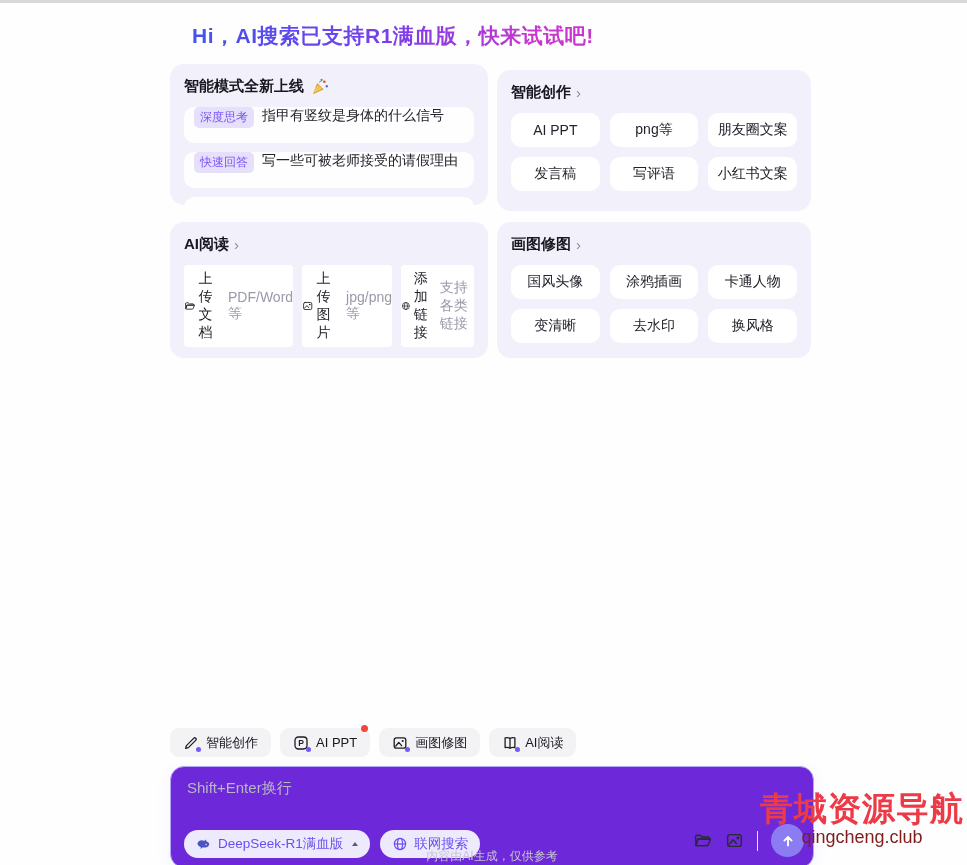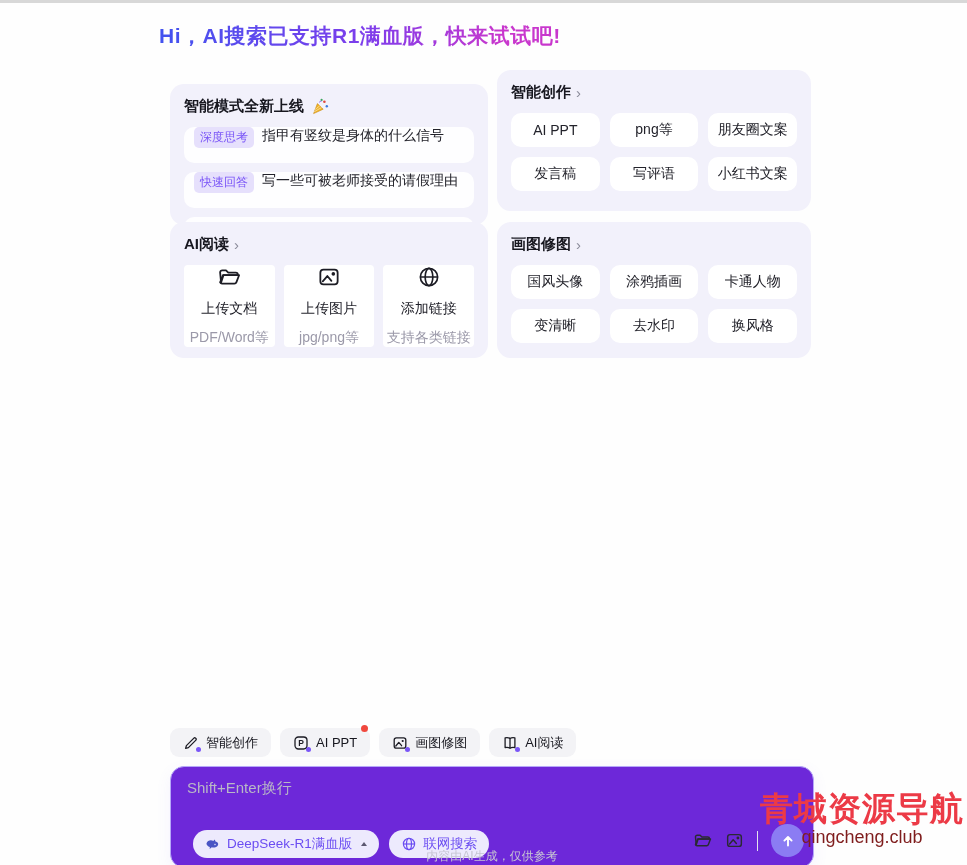--- a/index.html
+++ b/index.html
@@ -4,61 +4,61 @@
 <style>
   * { margin:0; padding:0; box-sizing:border-box; }
   html,body { background:#fff; }
   .page {
     position:relative; width:967px; height:865px; overflow:hidden;
     background:#fefefe; font-family:"Liberation Sans","DejaVu Sans",sans-serif;
   }
   .topbar { position:absolute; top:0; left:0; width:967px; height:3px; background:#d8d8d8; }
 
   .title {
-    position:absolute; left:159px; top:22px; font-size:21px; font-weight:700; letter-spacing:.5px;
+    position:absolute; left:192px; top:22px; font-size:21px; font-weight:700; letter-spacing:.5px;
     background:linear-gradient(90deg,#4253ef 0%,#7e3deb 52%,#c837cd 85%);
     -webkit-background-clip:text; background-clip:text; color:transparent;
   }
 
   .card { position:absolute; background:#f2f1fb; border-radius:14px; padding:13px 14px; overflow:hidden; }
-  #card-promo    { left:170px; top:84px;  width:318px; height:141px;font-family:Liberation Mono, monospace; }
+  #card-promo    { left:170px; top:64px;  width:318px; height:141px;font-family:Liberation Mono, monospace; }
   #card-creation { left:497px; top:70px;  width:314px; height:141px; }
   #card-reading  { left:170px; top:222px; width:318px; height:136px; }
   #card-drawing  { left:497px; top:222px; width:314px; height:136px; }
 
   .card-header { display:flex; align-items:center; gap:5px; font-size:15px; font-weight:700; color:#17171f; margin-bottom:11px; cursor:pointer; }
   .chevron { color:#8b8b9a; font-weight:400; font-size:15px; }
   .party { width:18px; height:18px; margin-left:2px; }
 
   .suggestion { background:rgba(255,255,255,.88); border-radius:10px; height:36px; display:flex; align-items:flex-start; gap:8px; padding:0 10px; margin-bottom:9px; cursor:pointer; }
   .suggestion.clipped { margin-bottom:0; }
   .badge { flex:none; background:#e6e0fc; color:#7a55f7; font-size:12px; padding:2px 6px; border-radius:5px; }
   .suggestion-text { font-size:14px; color:#23232b; white-space:nowrap; overflow:hidden; }
 
   .btn-grid { display:grid; grid-template-columns:repeat(3,1fr); gap:10px; }
   .wbtn { background:#fff; border:none; border-radius:10px; height:34px; font-size:14px; color:#23232b;
           display:flex; align-items:center; justify-content:center; cursor:pointer; font-family:inherit; white-space:nowrap; }
 
   .tile-row { display:flex; gap:9px; }
-  .tile { flex:1; background:#fff; border-radius:4px; height:82px; display:flex; flex-direction:column; align-items:center; justify-content:space-between; gap:3px; cursor:pointer; }
+  .tile { flex:1; background:#fff; border-radius:4px; height:82px; display:flex; flex-direction:row; align-items:center; justify-content:space-between; gap:3px; cursor:pointer; }
   .tile svg { width:24px; height:24px; }
   .tile-label { font-size:14px; font-weight:500; color:#1d1d26; }
   .tile-sub { font-size:14px; color:#9b99a9; }
 
   .toolbar { position:absolute; left:170px; top:728px; display:flex; gap:9px; }
   .tpill { position:relative; background:#f3f3f6; border-radius:9px; height:29px; display:flex; align-items:center; gap:7px; padding:0 13px; font-size:13px; color:#17171f; cursor:pointer; }
   .tpill .ic { position:relative; width:16px; height:16px; flex:none; }
   .tpill .ic svg { width:16px; height:16px; display:block; }
   .accent-dot { position:absolute; right:-2px; bottom:-1px; width:5px; height:5px; background:#7a55f7; border-radius:50%; }
   .red-dot { position:absolute; top:-3px; right:2px; width:7px; height:7px; background:#f0483e; border-radius:50%; }
 
   .composer { position:absolute; left:170px; top:766px; width:644px; height:102px; background:#6d28d9;
               border:1.5px solid #b6a8f8; border-radius:14px; box-shadow:0 5px 16px rgba(120,90,240,.07); cursor:text; }
   .placeholder { position:absolute; left:16px; top:12px; font-size:15px; color:#b9b7c6; }
-  .composer-bottom { position:absolute; left:22px; bottom:9px; display:flex; align-items:center; gap:10px; }
+  .composer-bottom { position:absolute; left:13px; bottom:9px; display:flex; align-items:center; gap:10px; }
   .mpill { background:#edeafd; border-radius:999px; height:28px; display:flex; align-items:center; gap:6px; padding:0 12px;
            color:#6b4df2; font-size:13.5px; font-weight:500; cursor:pointer; white-space:nowrap; }
   .mpill svg { width:16px; height:16px; }
   .caret-up { width:0; height:0; border-left:3.5px solid transparent; border-right:3.5px solid transparent; border-bottom:4.5px solid #5c5870; margin-left:3px; }
   .composer-actions { position:absolute; right:9px; bottom:10px; display:flex; align-items:center; gap:13px; }
   .action-icon { width:19px; height:19px; cursor:pointer; }
   .action-icon svg { width:19px; height:19px; display:block; }
   .vdivider { width:1px; height:20px; background:#e4e3ec; }
   .send-btn { width:33px; height:33px; border-radius:50%; background:#8b7cf3; border:none; display:flex; align-items:center; justify-content:center; cursor:pointer; }
   .send-btn svg { width:16px; height:16px; }

